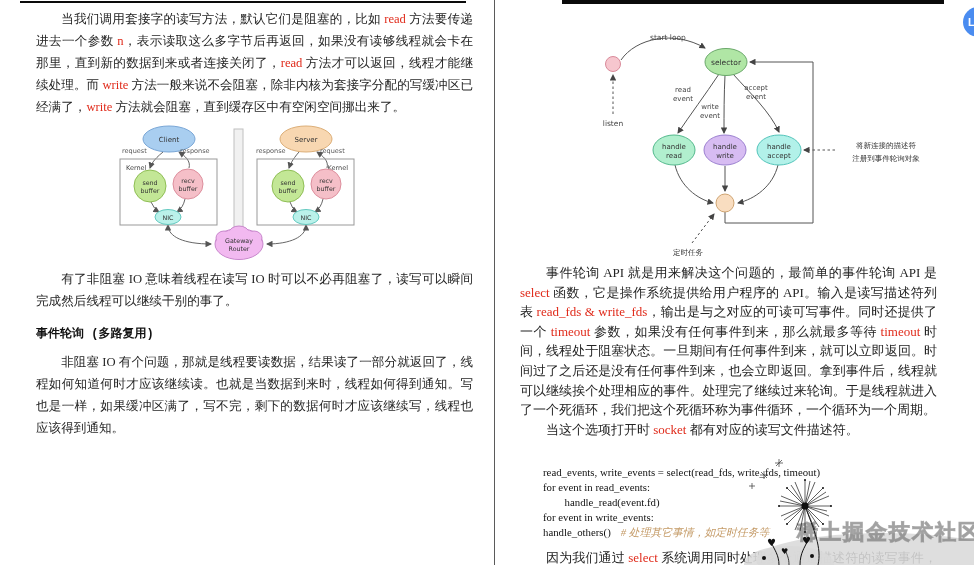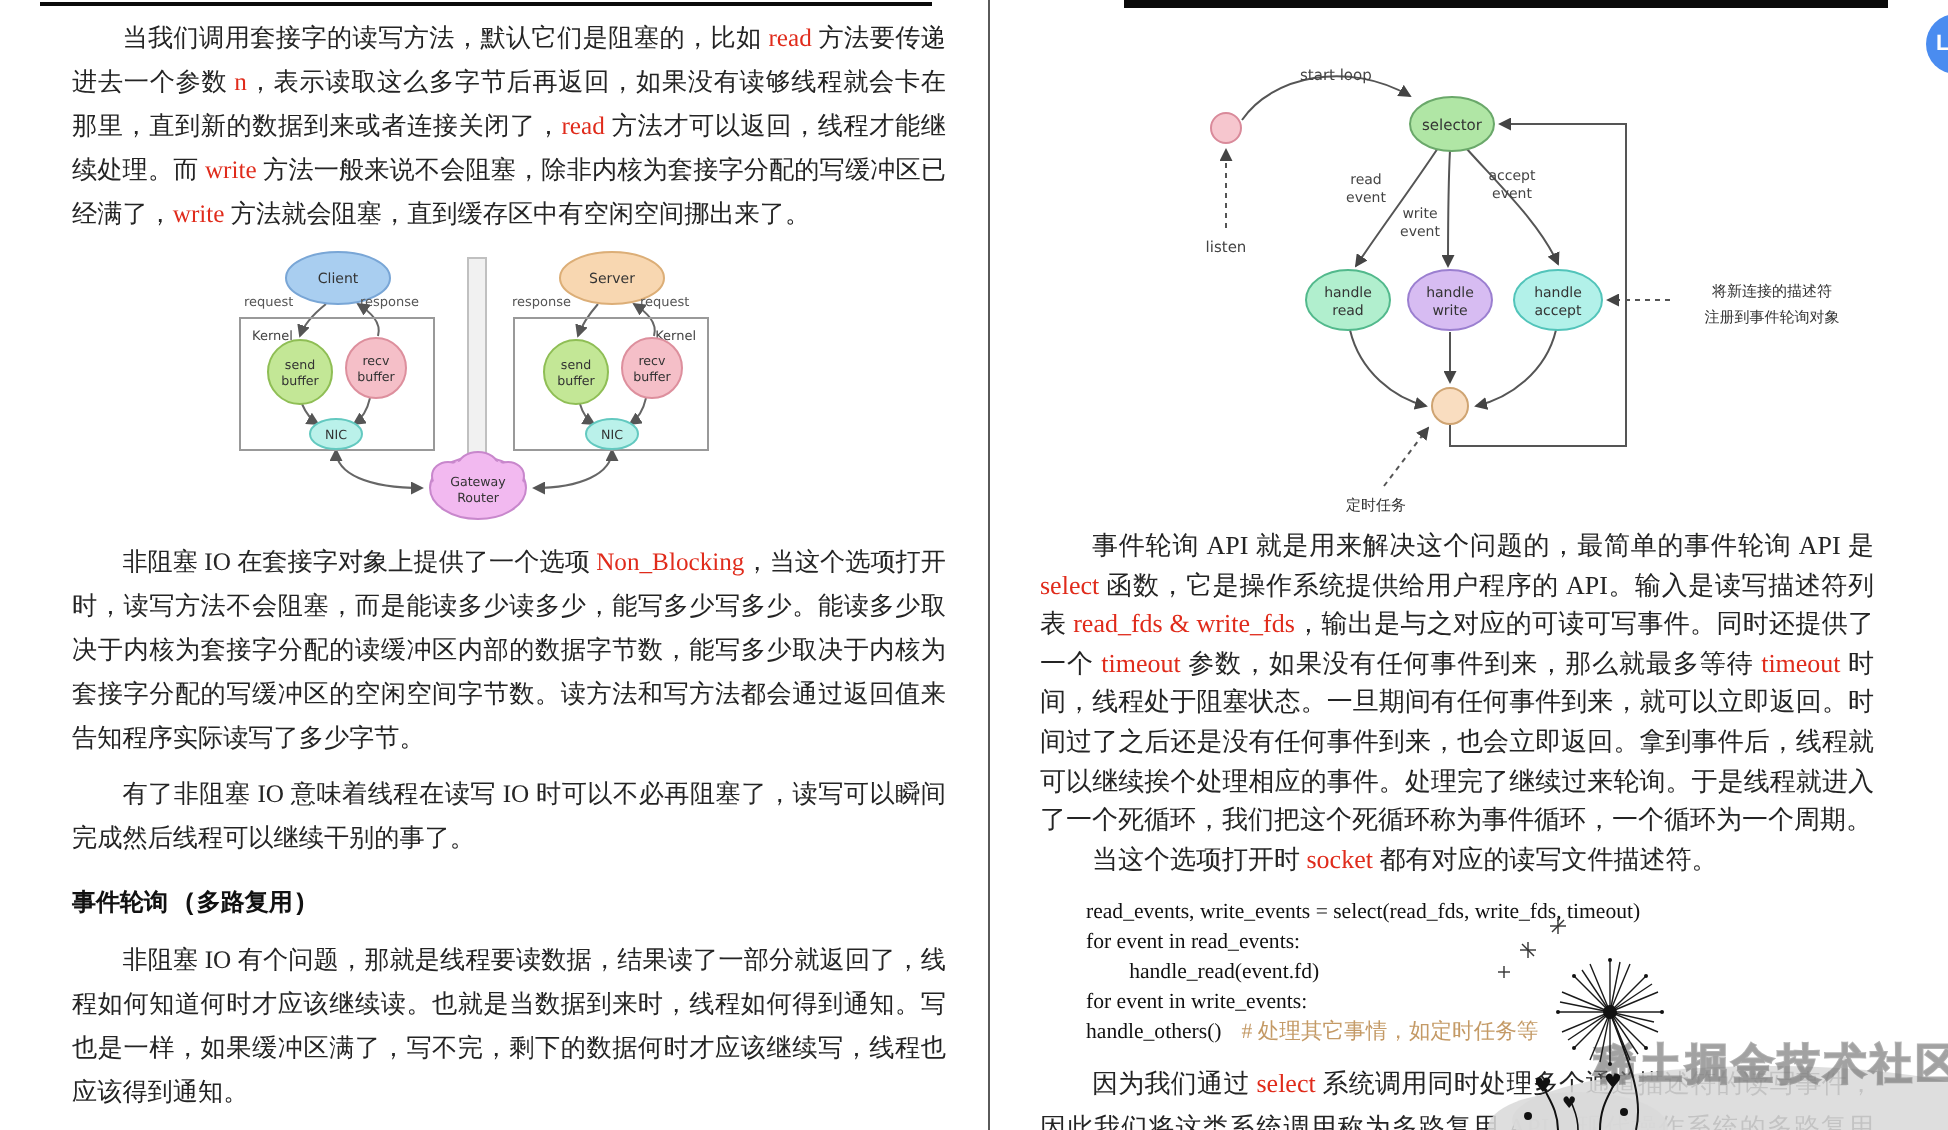--- a/index.html
+++ b/index.html
@@ -18,24 +18,24 @@
   .heading { font-family: Liberation Mono, monospace; font-weight: bold;
     font-size: 12px; color: #111; margin: 13px 0 9px 0; }
 
   .diagram1 { position: relative; width: 494px; height: 140px; margin: 4px 0 0 -36px; }
   .diagram2 { position: absolute; left: 0; top: 2px; width: 480px; height: 262px; }
 
   .rtextcol { position: absolute; left: 26px; right: 37px; top: 263px; }
   .rpara { text-align: justify; font-size: 13px; line-height: 19.6px; text-indent: 2em; color: #242424; }
   .rpara3 { line-height: 21.5px; margin-top: 7px; }
 
-  .code { margin: 10px 0 3px 23px; font-family: "Liberation Serif", "DejaVu Serif", serif;
+  .code { margin: 26px 0 3px 23px; font-family: "Liberation Serif", "DejaVu Serif", serif;
     font-size: 10.8px; line-height: 15px; color: #111; }
   .codeline { white-space: pre; }
-  .comment { color: #c49a66; margin-left: 10px; }
+  .comment { color: #c49a66; margin-left: 10px; font-style: italic; }
 
   svg text { font-family: "DejaVu Sans", "Liberation Sans", sans-serif; }
 
   .cloud-svg { position: absolute; left: 240px; top: 520px; width: 240px; height: 45px; z-index: 3; }
   .watermark { position: absolute; left: 303px; top: 518px; z-index: 4; white-space: nowrap;
     font-family: "Liberation Sans", sans-serif; font-size: 21px; letter-spacing: 2px; font-weight: bold;
     color: rgba(135,135,135,0.30); -webkit-text-stroke: 1px rgba(115,115,115,0.55); }
   .dandelion-svg { position: absolute; left: 240px; top: 430px; width: 240px; height: 135px; z-index: 5; }
 
   .fab { position: absolute; left: 963px; top: 7px; width: 30px; height: 30px; border-radius: 50%;
@@ -108,21 +108,20 @@
           <ellipse cx="224" cy="116" rx="8" ry="7" fill="#f2b9f0" stroke="#c887cc"></ellipse>
           <ellipse cx="254" cy="116" rx="8" ry="7" fill="#f2b9f0" stroke="#c887cc"></ellipse>
           <ellipse cx="239" cy="111" rx="10" ry="7" fill="#f2b9f0" stroke="#c887cc"></ellipse>
           <ellipse cx="239" cy="122" rx="23" ry="14.5" fill="#f2b9f0" stroke="none"></ellipse>
           <text x="239" y="121" font-size="6.3" fill="#333" text-anchor="middle">Gateway</text>
           <text x="239" y="129" font-size="6.3" fill="#333" text-anchor="middle">Router</text>
         </g>
       </svg>
     </div>
 
-    <p class="para gap8"><span>非阻塞 IO 在套接字对象上提供了一个选项 </span><span style="color: rgb(224, 43, 27);">Non_Blocking</span><span>，当这个选项打开时，读写方法不会阻塞，而是能读多少读多少，能写多少写多少。能读多少取决于内核为套接字分配的读缓冲区内部的数据字节数，能写多少取决于内核为套接字分配的写缓冲区的空闲空间字节数。读方法和写方法都会通过返回值来告知程序实际读写了多少字节。</span></p>
     <p class="para gap6">有了非阻塞 IO 意味着线程在读写 IO 时可以不必再阻塞了，读写可以瞬间完成然后线程可以继续干别的事了。</p>
     <h2 class="heading">事件轮询 (多路复用)</h2>
     <p class="para">非阻塞 IO 有个问题，那就是线程要读数据，结果读了一部分就返回了，线程如何知道何时才应该继续读。也就是当数据到来时，线程如何得到通知。写也是一样，如果缓冲区满了，写不完，剩下的数据何时才应该继续写，线程也应该得到通知。</p>
   </div>
 </div>
 
 <div class="page page-right">
   <div class="toprule-right"></div>
 
   <div class="diagram2">

